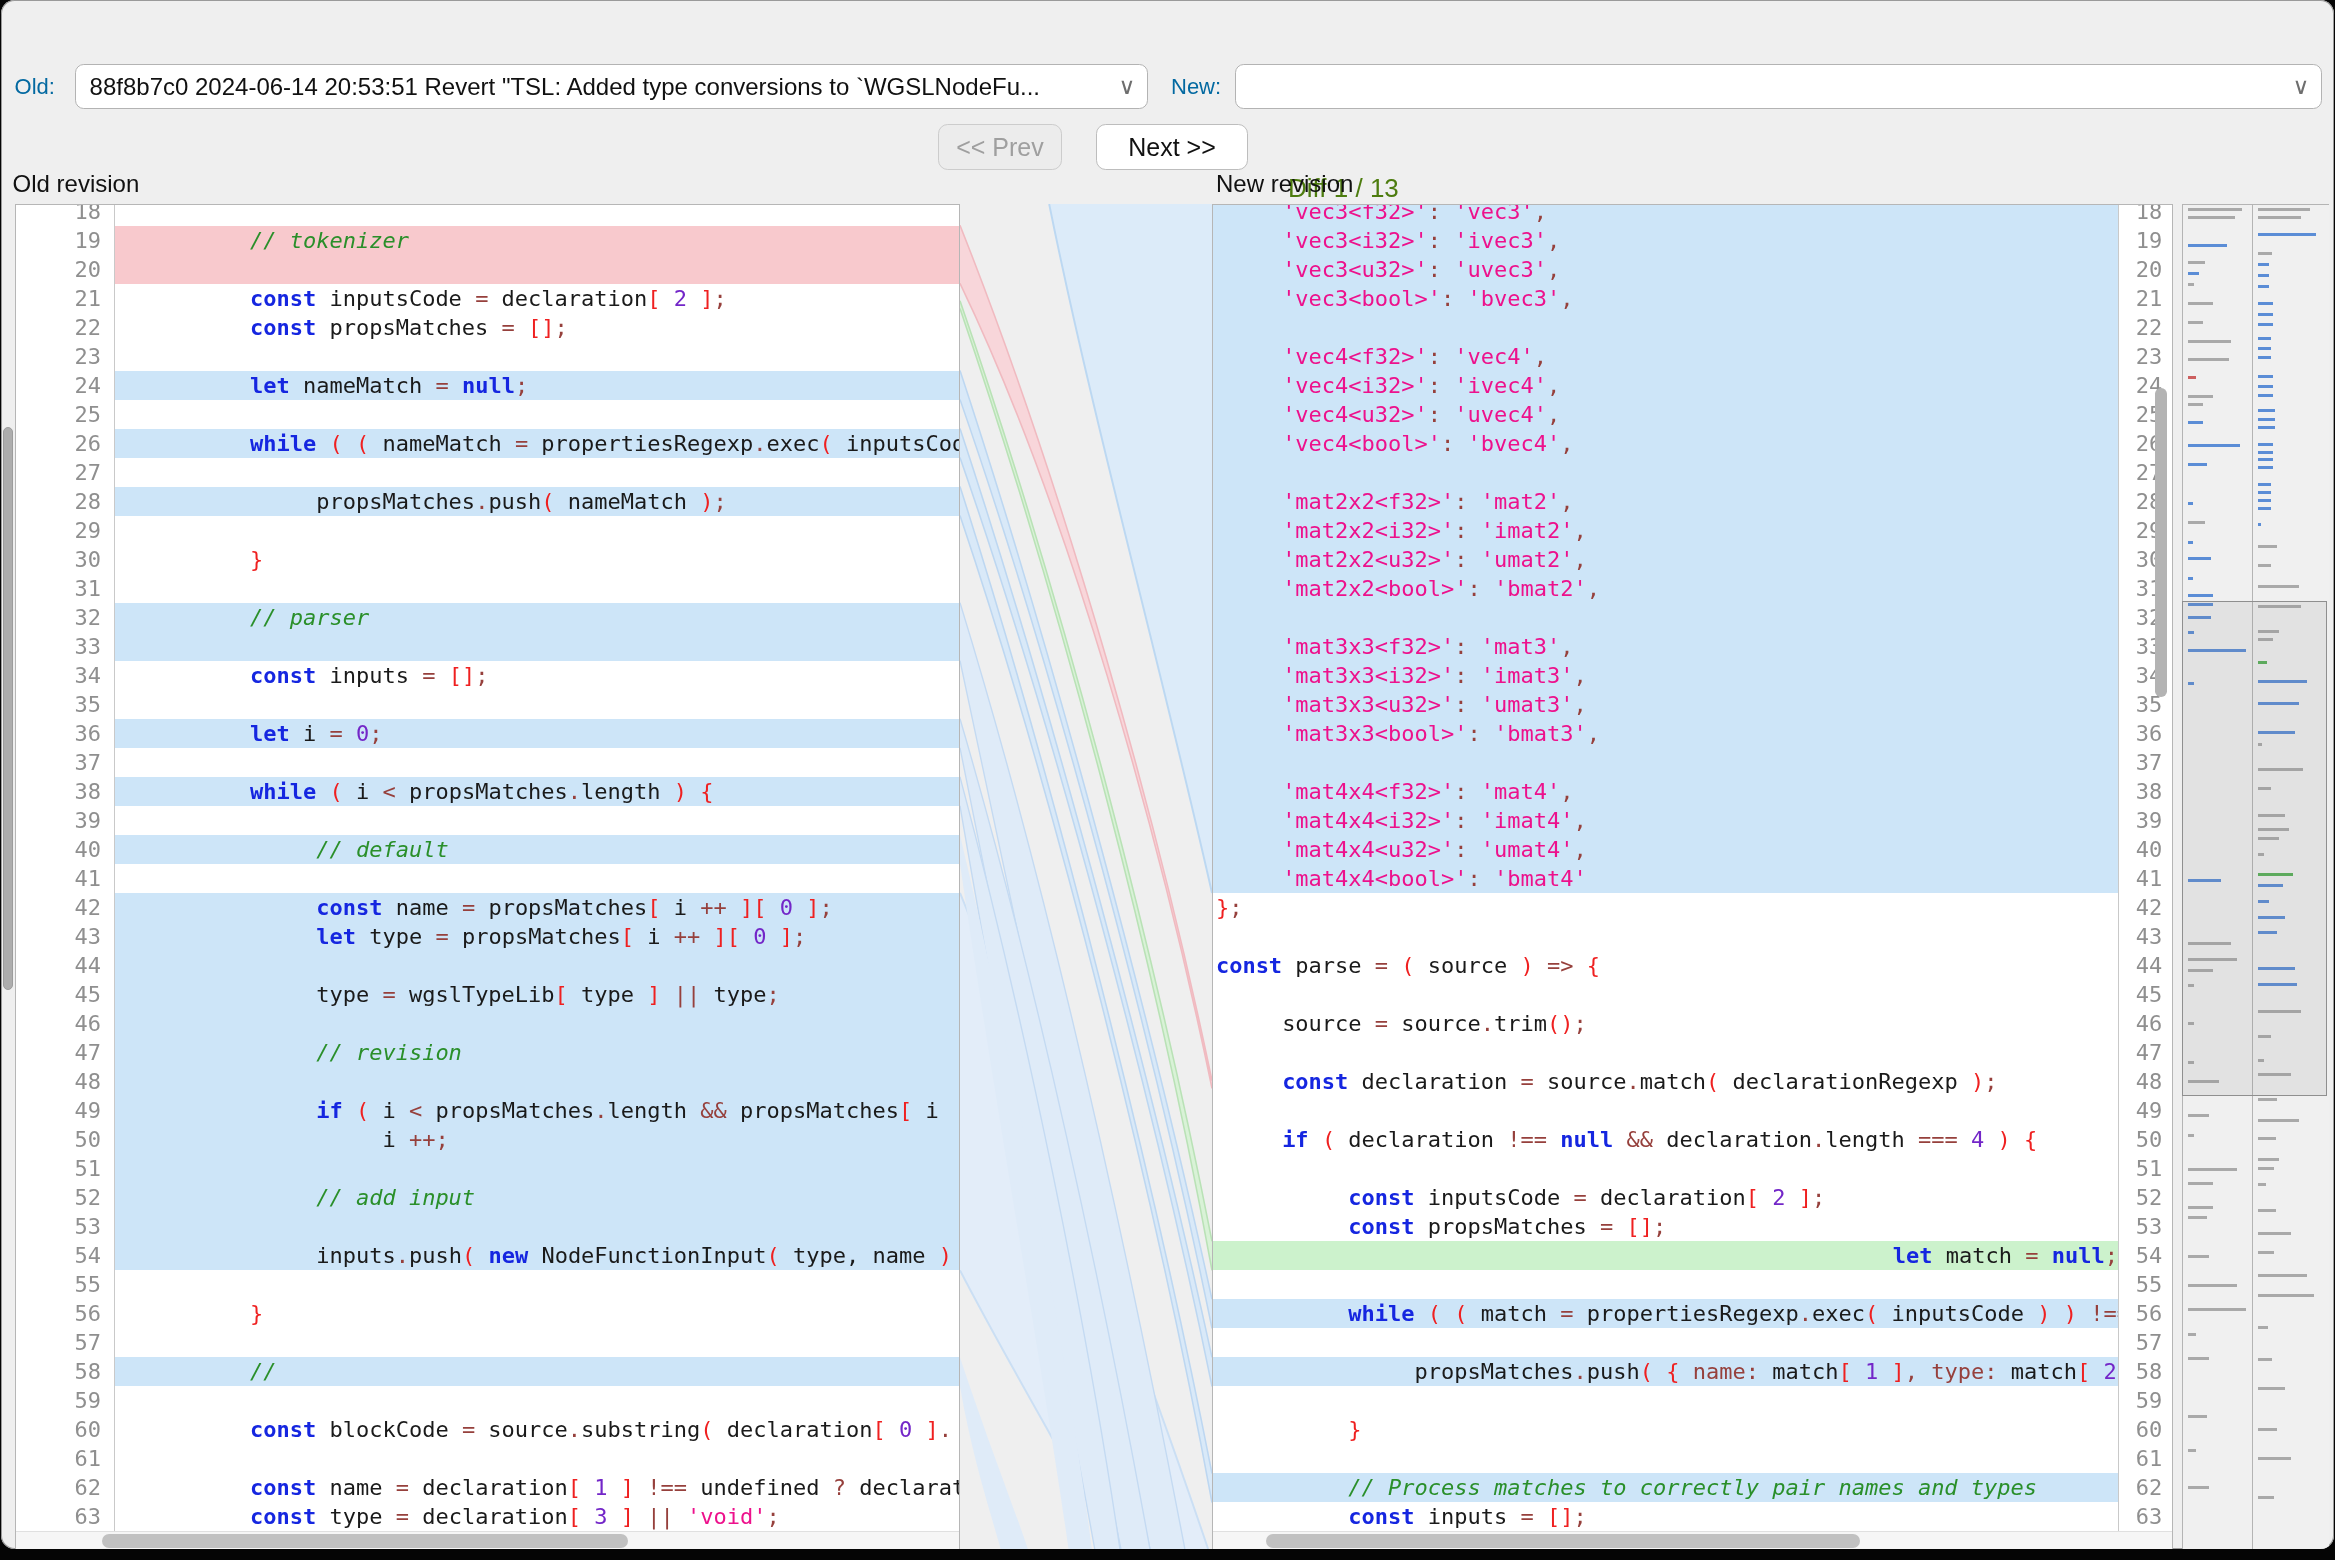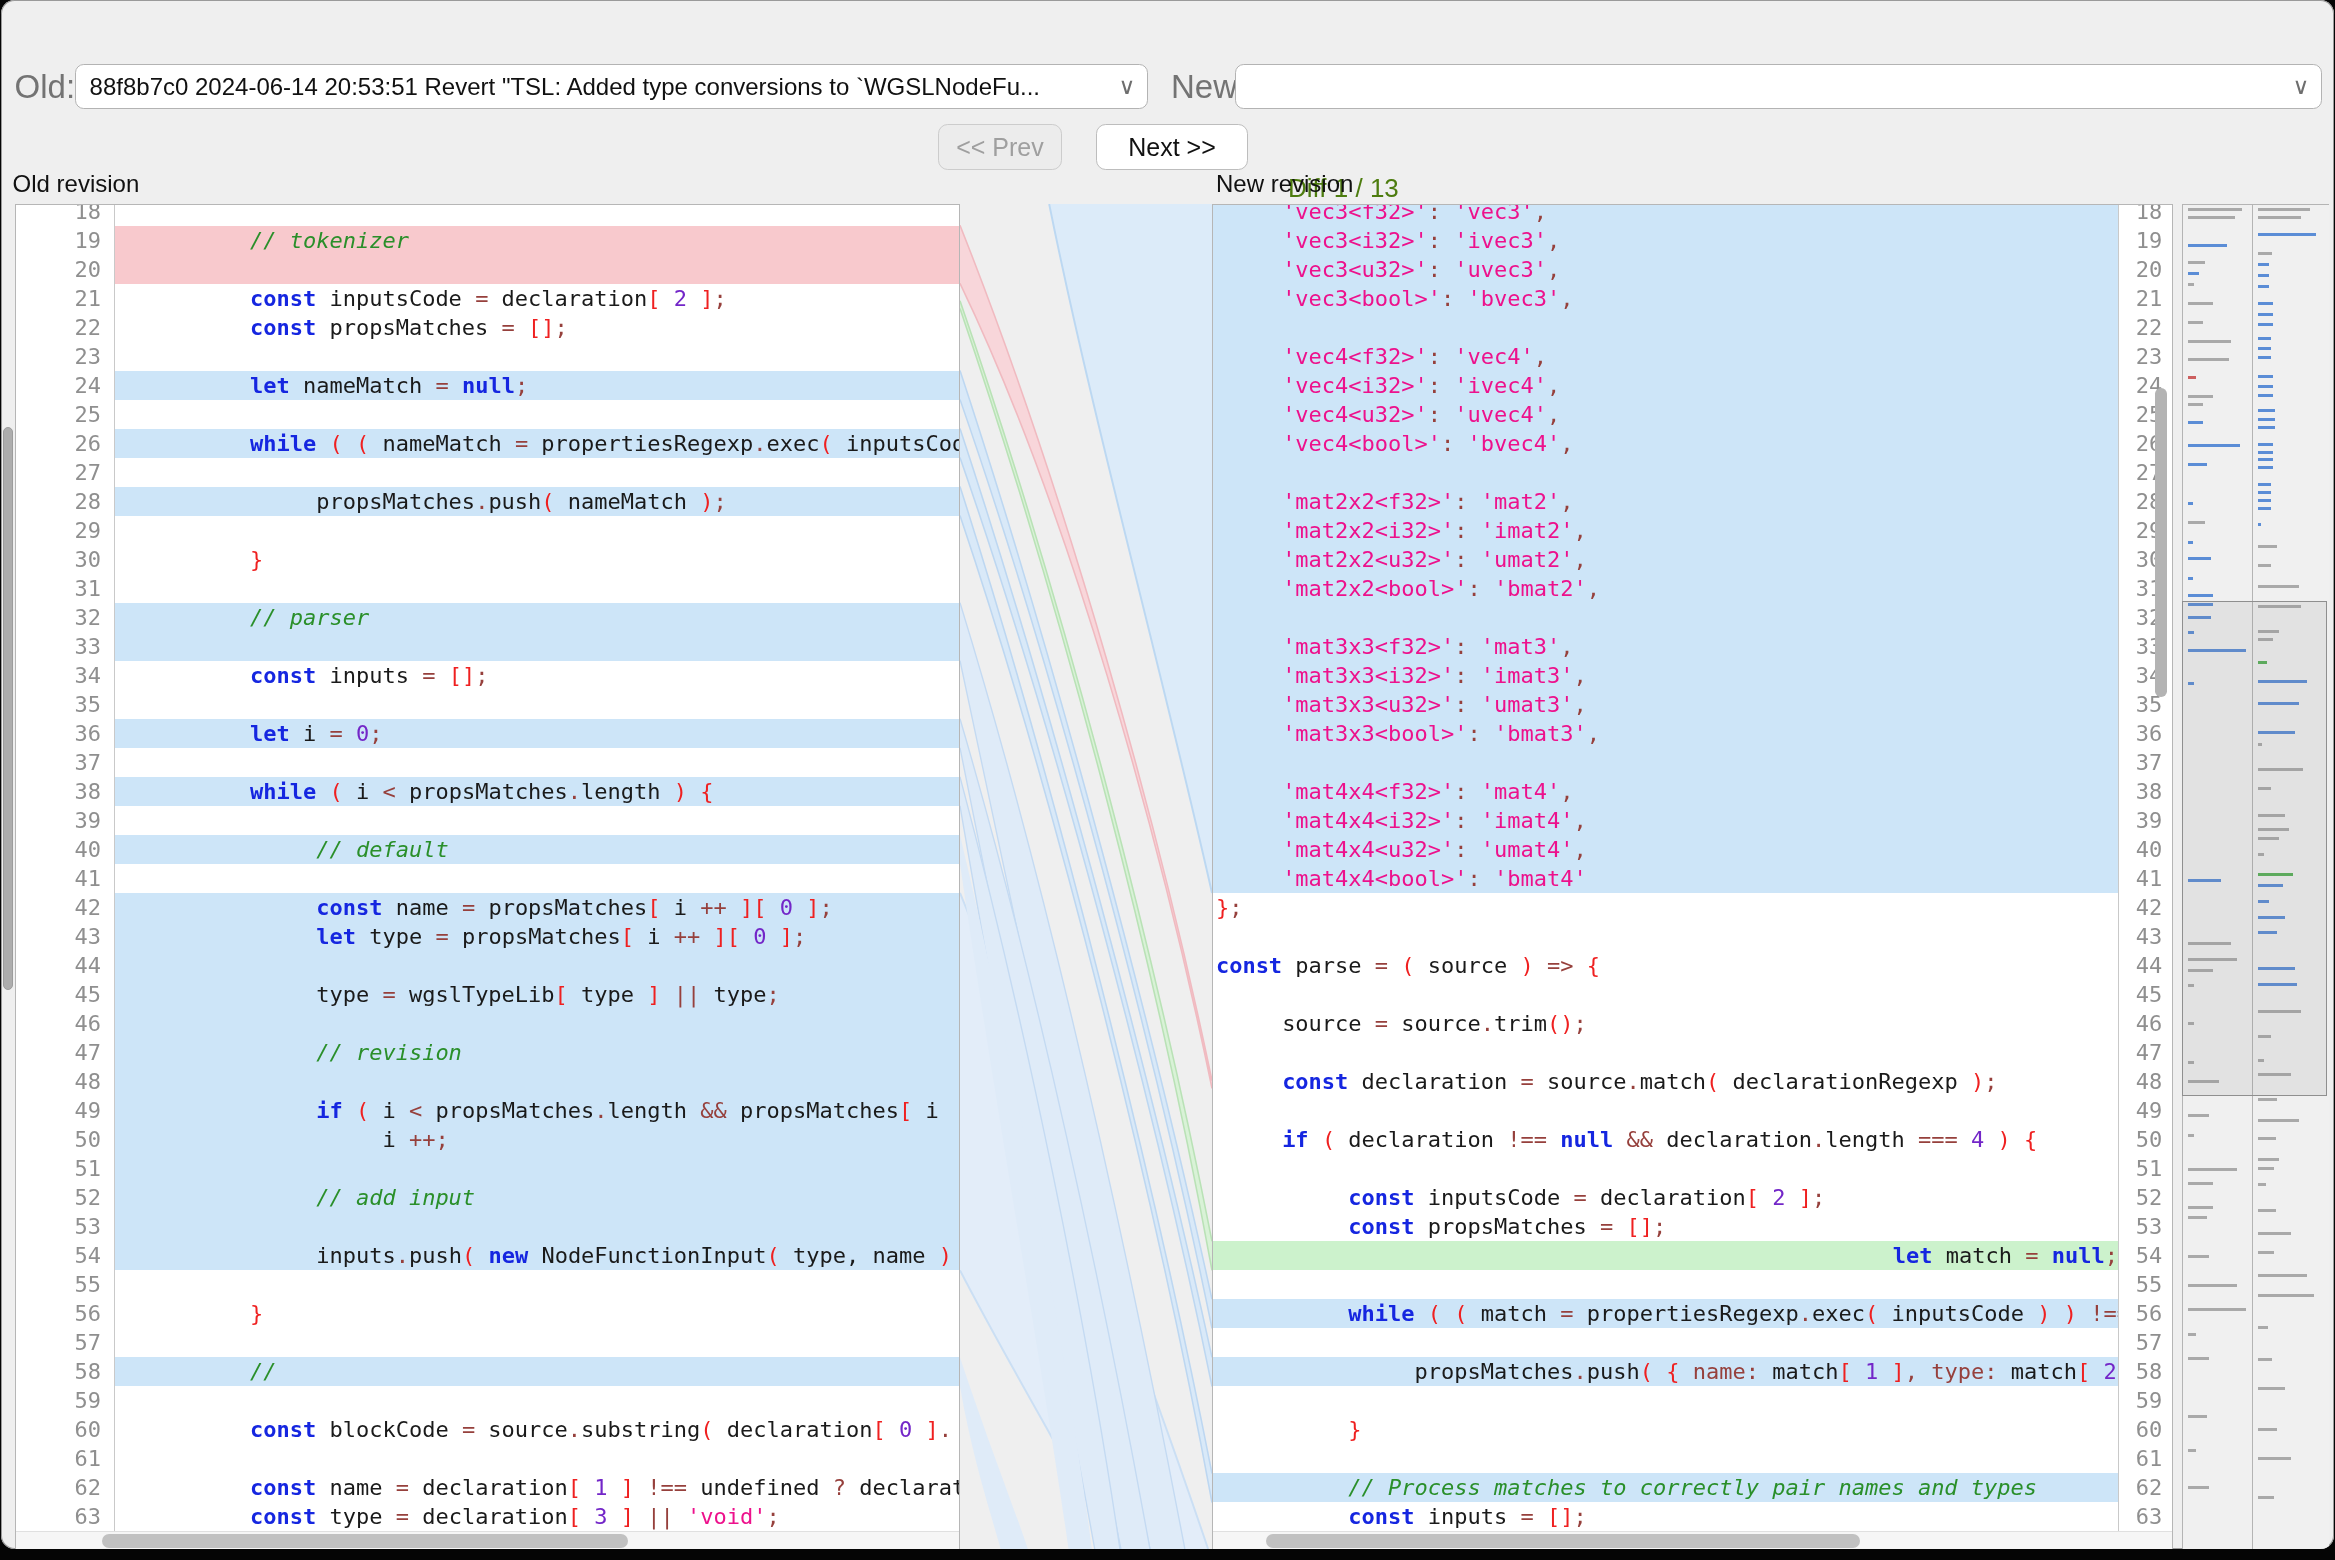--- a/index.html
+++ b/index.html
@@ -12,21 +12,21 @@
   .titlebar{position:absolute;left:0;top:0;width:100%;height:53px;background:#f1f1f1;
             border-bottom:1px solid #d2d2d2;}
   .tl{position:absolute;top:15.5px;width:22px;height:22px;border-radius:50%;}
   .tl-close{left:25px;background:#ec6a5e;border:1px solid #d95549;}
   .tl-min{left:58px;background:#f4bf4f;border:1px solid #dfa537;}
   .tl-max{left:91px;background:#61c554;border:1px solid #4aa73e;}
   .title{position:absolute;left:0;right:0;top:0;height:53px;line-height:53px;text-align:center;
          font-size:26px;font-weight:bold;color:#1c1c1c;}
 
   
-  .toolbar-label{position:absolute;height:45px;line-height:45px;font-size:33px;color:#737373;}
+  .toolbar-label{position:absolute;height:45px;line-height:45px;font-size:22px;color:#0369a1;}
   .dd{position:absolute;top:64px;height:45px;background:#fff;border:1px solid #b3b3b3;
       border-radius:8.7px;box-sizing:border-box;font-size:24px;color:#111;line-height:43px;
       padding:0 43px 0 13.6px;overflow:hidden;white-space:nowrap;}
   .dd .chev{position:absolute;right:11.6px;top:0;line-height:43px;font-size:23px;color:#6e6e6e;}
 
   
   .btn{position:absolute;top:124px;height:46px;border-radius:9.7px;box-sizing:border-box;
        font-size:25px;text-align:center;line-height:44px;}
   .btn-prev{left:937px;width:124px;background:#ececec;border:1px solid #cccccc;color:#9f9f9f;}
   .btn-next{left:1095px;width:152px;background:#ffffff;border:1px solid #bdbdbd;color:#111;}

